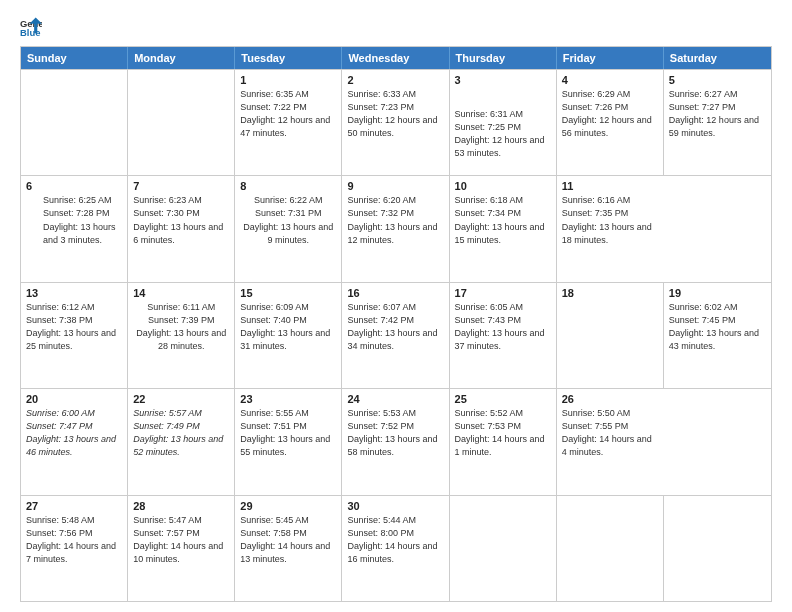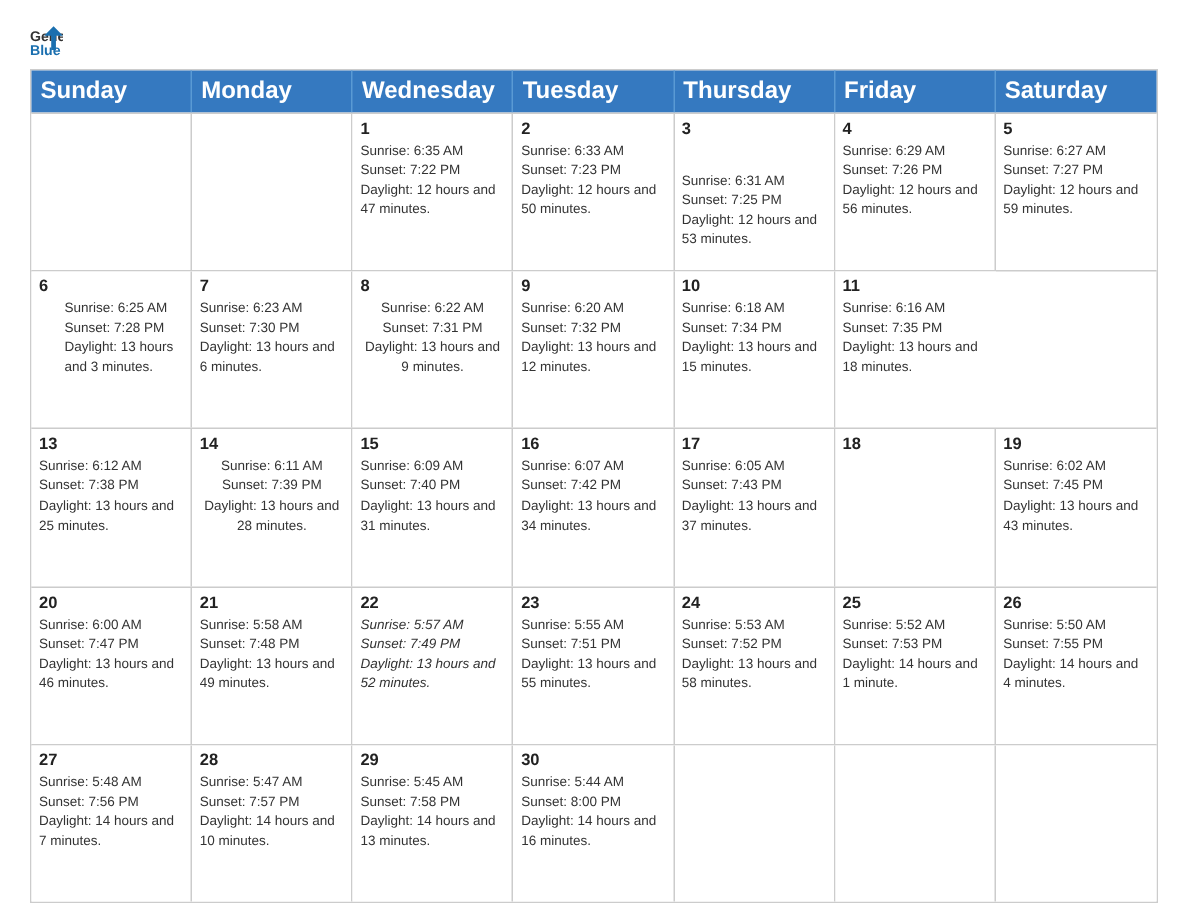--- a/index.html
+++ b/index.html
@@ -52,21 +52,21 @@
       flex-direction: column;
       border: 1px solid #ccc;
     }
     .cal-header-row {
       display: grid;
       grid-template-columns: repeat(7, 1fr);
       background: #3579c0;
     }
     .cal-header-cell {
       color: #fff;
-      font-size: 16px;
+      font-size: 11px;
       font-weight: bold;
       padding: 5px 6px;
       text-align: left;
       border-right: 1px solid #5a9ad4;
     }
     .cal-header-cell:last-child { border-right: none; }
     .cal-body {
       flex: 1;
       display: flex;
       flex-direction: column;
@@ -119,22 +119,22 @@
     <div class="title-block">
       <div class="main-title"></div>
       <div class="subtitle"></div>
     </div>
   </div>
 
   <div class="calendar">
     <div class="cal-header-row" id="cal-header">
         <div class="cal-header-cell">Sunday</div>
         <div class="cal-header-cell">Monday</div>
+        <div class="cal-header-cell">Tuesday</div>
         <div class="cal-header-cell">Wednesday</div>
-        <div class="cal-header-cell">Tuesday</div>
         <div class="cal-header-cell">Thursday</div>
         <div class="cal-header-cell">Friday</div>
         <div class="cal-header-cell">Saturday</div>
       </div>
     <div class="cal-body" id="cal-body">
         <div class="cal-week">
           <div class="cal-cell empty"></div>
           <div class="cal-cell empty"></div>
           <div class="cal-cell has-data">
             <div class="day-num">1</div>
@@ -242,29 +242,23 @@
           <div class="cal-cell has-data">
             <div class="day-num">19</div>
             <div class="day-info" style="white-space: pre-line;">Sunrise: 6:02 AM
 Sunset: 7:45 PM
 Daylight: 13 hours and 43 minutes.</div>
           </div>
         </div>
         <div class="cal-week">
           <div class="cal-cell has-data">
             <div class="day-num">20</div>
-            <div class="day-info" style="white-space: pre-line;">Sunrise: 6:00 AM
+            <div class="day-info" style="white-space: pre-line; font-style: italic;">Sunrise: 6:00 AM
 Sunset: 7:47 PM
 Daylight: 13 hours and 46 minutes.</div>
-          </div>
-          <div class="cal-cell has-data">
-            <div class="day-num">21</div>
-            <div class="day-info" style="white-space: pre-line;">Sunrise: 5:58 AM
-Sunset: 7:48 PM
-Daylight: 13 hours and 49 minutes.</div>
           </div>
           <div class="cal-cell has-data">
             <div class="day-num">22</div>
             <div class="day-info" style="white-space: pre-line; font-style: italic;">Sunrise: 5:57 AM
 Sunset: 7:49 PM
 Daylight: 13 hours and 52 minutes.</div>
           </div>
           <div class="cal-cell has-data">
             <div class="day-num">23</div>
             <div class="day-info" style="white-space: pre-line;">Sunrise: 5:55 AM

